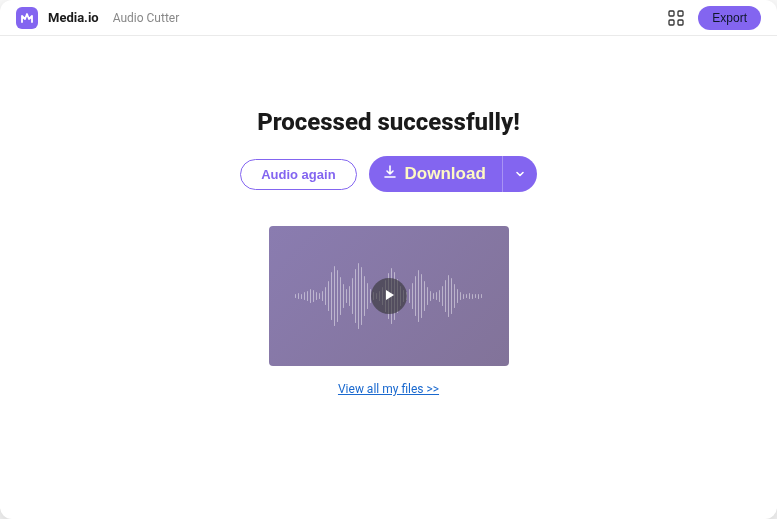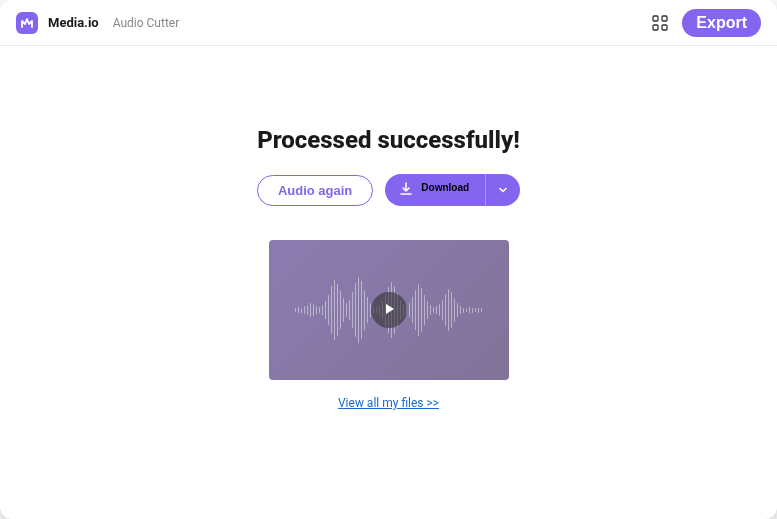--- a/index.html
+++ b/index.html
@@ -23,21 +23,21 @@
       display: flex;
       flex-direction: column;
       overflow: hidden;
     }
     .header {
       display: flex;
       align-items: center;
       justify-content: space-between;
       padding: 8px 16px;
       border-bottom: 1px solid #eaeaea;
-      height: 46px;
+      height: 36px;
     }
     .header-left {
       display: flex;
       align-items: center;
       gap: 10px;
     }
     .logo {
       width: 22px;
       height: 22px;
       background: #8365f0;
@@ -67,41 +67,40 @@
     .grid-icon {
       display: flex;
       align-items: center;
       justify-content: center;
       width: 20px;
       height: 20px;
       cursor: pointer;
     }
     .export-btn {
       background: #8365f0;
-      color: #ffffff;
+      color: #0f172a;
       border: none;
       border-radius: 14px;
       padding: 5px 14px;
-      font-size: 16px;
-      font-weight: 700;
+      font-size: 12px;
+      font-weight: 400;
       cursor: pointer;
     }
     .main {
       flex: 1;
       display: flex;
       flex-direction: column;
       align-items: center;
       padding-top: 72px;
     }
     .title {
       font-size: 24px;
       font-weight: 800;
       color: #1a1a1a;
       margin-bottom: 20px;
-      margin-top: 8px;
     }
     .action-row {
       display: flex;
       align-items: center;
       gap: 12px;
       margin-bottom: 34px;
     }
     .edit-btn {
       background: #ffffff;
       color: #8365f0;
@@ -111,25 +110,25 @@
       font-size: 13px;
       font-weight: 600;
       cursor: pointer;
     }
     .download-group {
       display: flex;
       align-items: stretch;
     }
     .download-btn {
       background: #8365f0;
-      color: #000000;
+      color: #fef9c3;
       border: none;
       border-radius: 18px 0 0 18px;
       padding: 8px 16px 8px 14px;
-      font-size: 10px;
+      font-size: 17px;
       font-weight: 600;
       cursor: pointer;
       display: flex;
       align-items: flex-start;
       gap: 8px;
     }
     .download-chevron {
       background: #8365f0;
       color: #ffffff;
       border: none;

